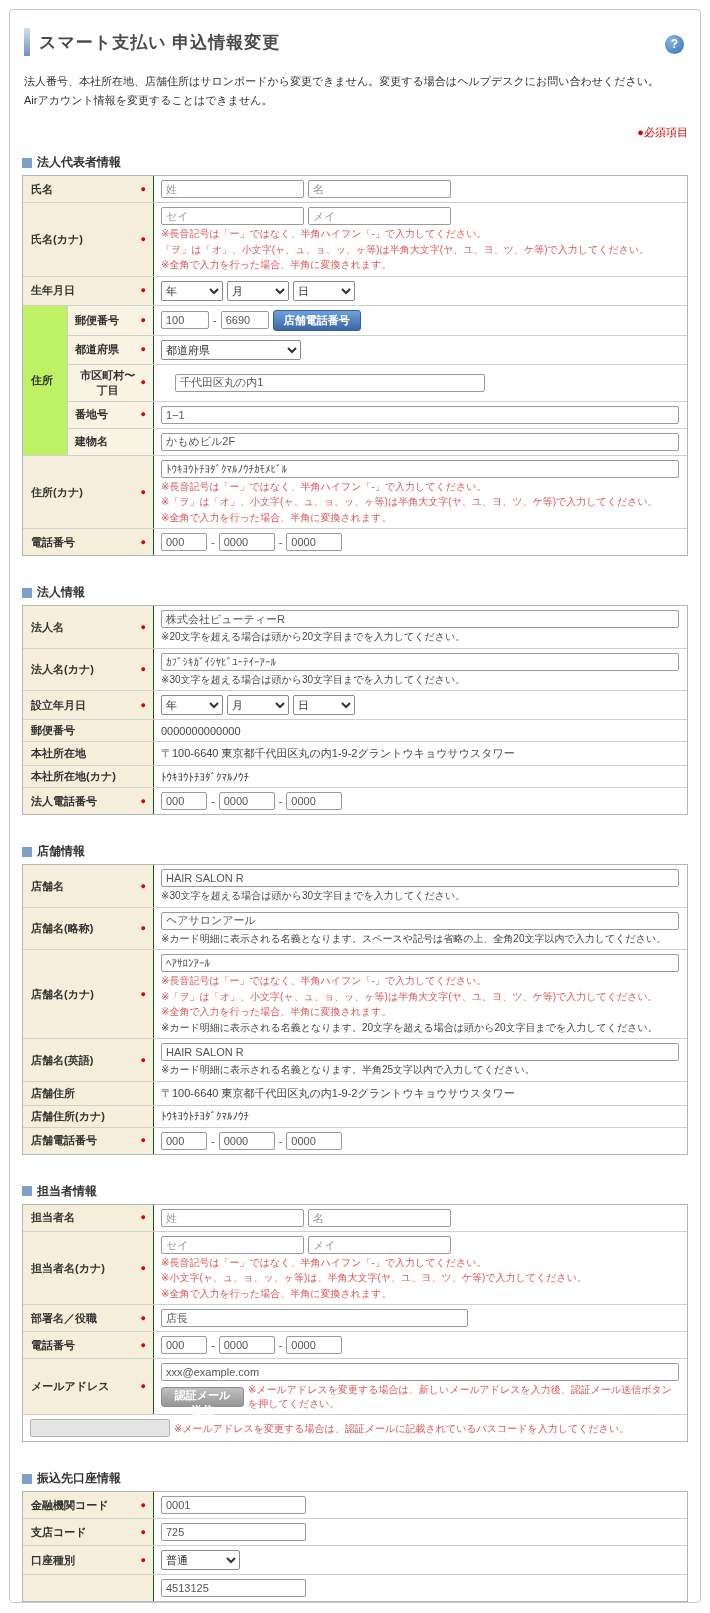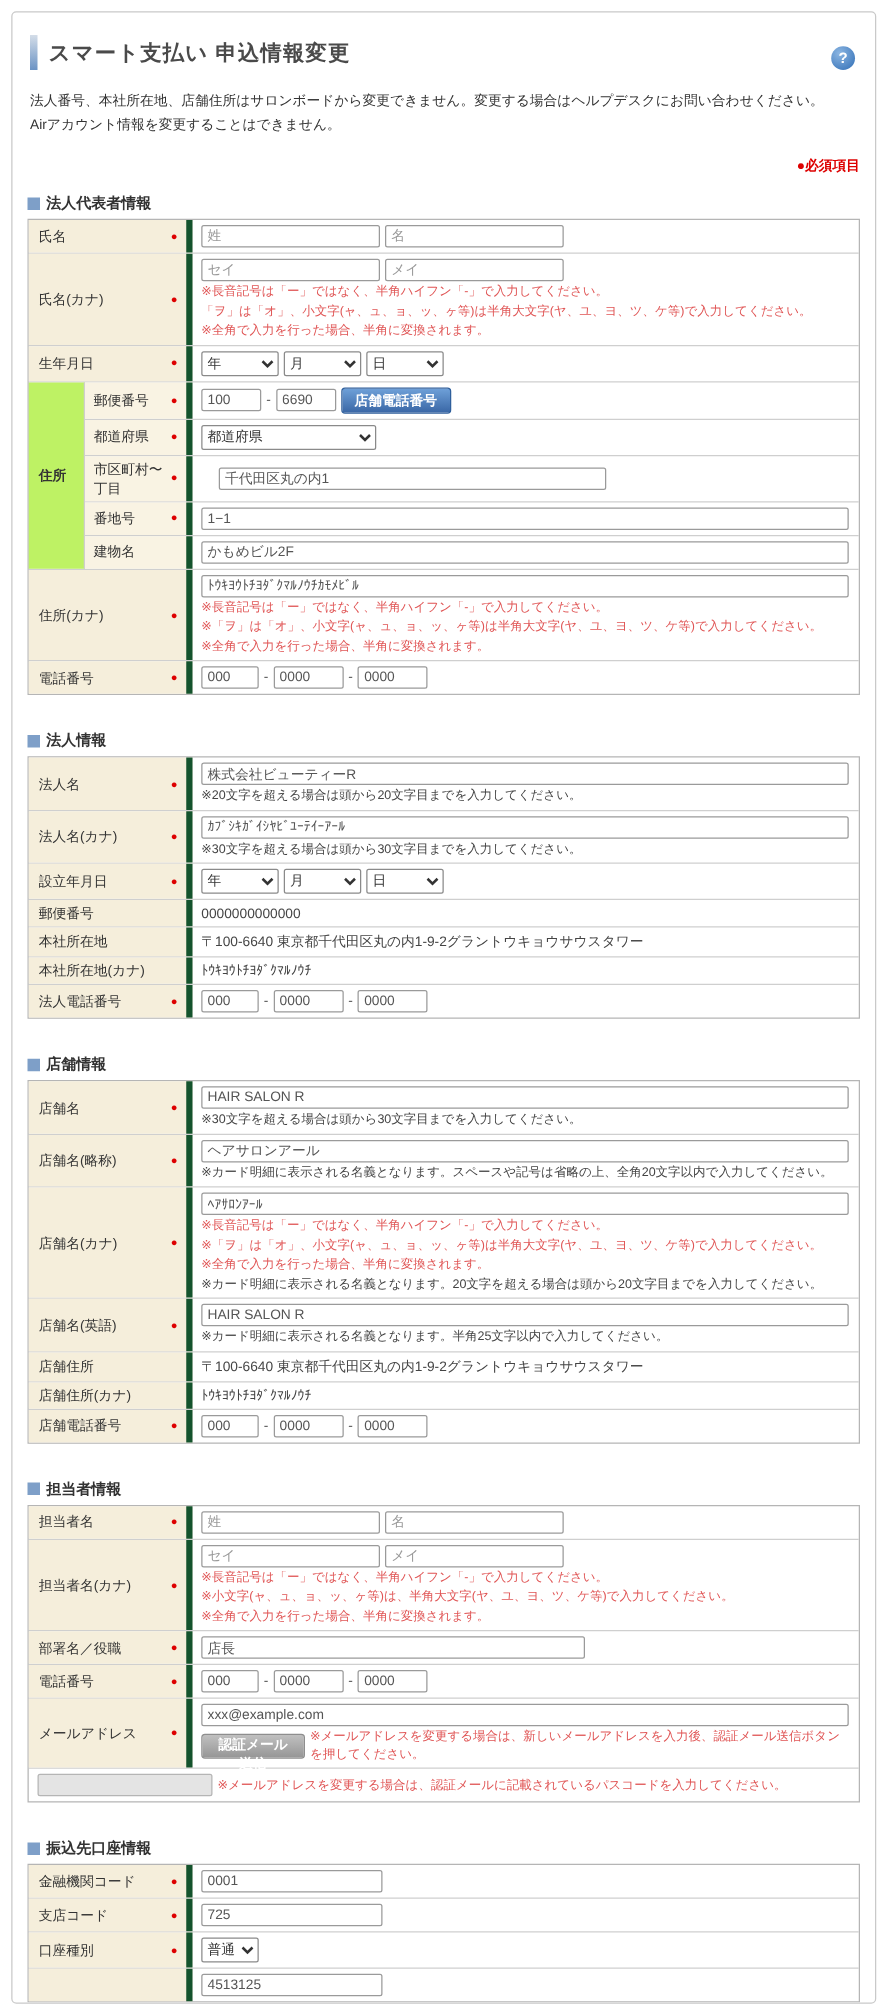--- a/index.html
+++ b/index.html
@@ -1,37 +1,37 @@
 <!DOCTYPE html>
 <html><head>
 <meta charset="utf-8">
 <style>
   * { margin:0; padding:0; box-sizing:border-box; }
   body { width:710px; background:#fff; font-family:"Liberation Sans","DejaVu Sans",sans-serif; color:#333; }
   .frame { margin:9px; border:1px solid #c9c9c9; border-radius:4px; min-height:1593px; background:#fff; overflow:hidden; }
   .content { padding:0 12px; }
 
   
-  .hdr { display:flex; justify-content:space-between; align-items:flex-end; padding:18px 4px 0 2px; }
+  .hdr { display:flex; justify-content:space-between; align-items:center; padding:18px 4px 0 2px; }
   .hdr-left { display:flex; align-items:center; gap:9px; }
   .tbar { width:6px; height:28px; background:linear-gradient(#d4dde8,#6b93c4); }
   .title { font-size:17px; font-weight:bold; color:#4a4a4a; letter-spacing:1px; }
   .help { width:19px; height:19px; border-radius:50%; background:radial-gradient(circle at 35% 30%, #8cb6e2, #2f6db5); color:#fff; font-size:12px; font-weight:bold; text-align:center; line-height:19px; margin-top:4px; cursor:pointer; }
   .intro { margin-top:16px; font-size:11px; line-height:1.7; color:#333; padding-left:2px; }
-  .legend { text-align:right; color:#dd0000; font-size:11px; font-weight:bold; margin-top:16px; }
+  .legend { text-align:right; color:#dd0000; font-size:11px; font-weight:normal; margin-top:16px; }
 
   
   .sec { display:flex; align-items:center; gap:5px; margin:14px 0 4px; font-size:12px; font-weight:bold; color:#333; }
   .sq { width:10px; height:10px; background:#7e9fc8; }
 
   
   .tbl { border:1px solid #b5b5b5; background:#fff; }
   .row { display:flex; border-top:1px solid #cfcfcf; }
   .row:first-child { border-top:none; }
-  .lbl { width:131px; min-width:131px; background:#f5eedb; border-right:5px solid #14532d; display:flex; align-items:center; justify-content:space-between; padding:3px 7px 3px 8px; font-size:11px; font-weight:normal; color:#333; }
+  .lbl { width:131px; min-width:131px; background:#f5eedb; border-right:1px solid #14532d; display:flex; align-items:center; justify-content:space-between; padding:3px 7px 3px 8px; font-size:11px; font-weight:bold; color:#333;text-align:center; }
   .val { flex:1; padding:4px 7px; display:flex; flex-direction:column; justify-content:center; gap:2px; }
   .hline { display:flex; align-items:center; gap:4px; }
   .req { color:#dd0000; font-size:9px; line-height:1; }
 
   
   .group { display:flex; border-top:1px solid #cfcfcf; }
   .glbl { width:45px; min-width:45px; background:#bef264; border-right:1px solid #cfcfcf; display:flex; align-items:center; padding-left:8px; font-size:11px; font-weight:bold; }
   .gbody { flex:1; }
   .gbody .row .lbl { width:86px; min-width:86px; background:#f9f3e3; padding-left:7px; }
 
@@ -43,21 +43,21 @@
   .btn-blue { background:linear-gradient(#6ea0d8,#3a67a6); color:#fff; border:1px solid #2f5f9c; border-radius:3px; font-size:11px; font-weight:bold; height:21px; padding:0 10px; cursor:pointer; }
   .btn-gray { background:linear-gradient(#c0c0c0,#969696); color:#fff; border:1px solid #8e8e8e; border-radius:3px; font-size:11px; font-weight:bold; height:20px; padding:0 8px; cursor:pointer; }
   .dash { font-size:11px; color:#555; }
 
   .static { font-size:11px; color:#444; }
   .nr { color:#e05555; font-size:10px; line-height:13.5px; }
   .nb { color:#444; font-size:10px; line-height:13.5px; }
 
   .w-name{width:143px;} .w-zip{width:48px;} .w-pref{width:140px;} .w-city{width:310px;margin-left:14px;}
   .w-full{width:518px;} .w-p1{width:46px;} .w-p2{width:56px;} .w-date{width:62px;}
-  .w-dept{width:307px;} .w-pass{width:140px;} .w-bank{width:145px;} .w-acct{width:46px;}
+  .w-dept{width:307px;} .w-pass{width:140px;} .w-bank{width:145px;} .w-acct{width:79px;}
 </style>
 </head>
 <body>
 
 <div class="frame">
   <div class="content">
 
     <div class="hdr">
       <div class="hdr-left">
         <div class="tbar"></div>

